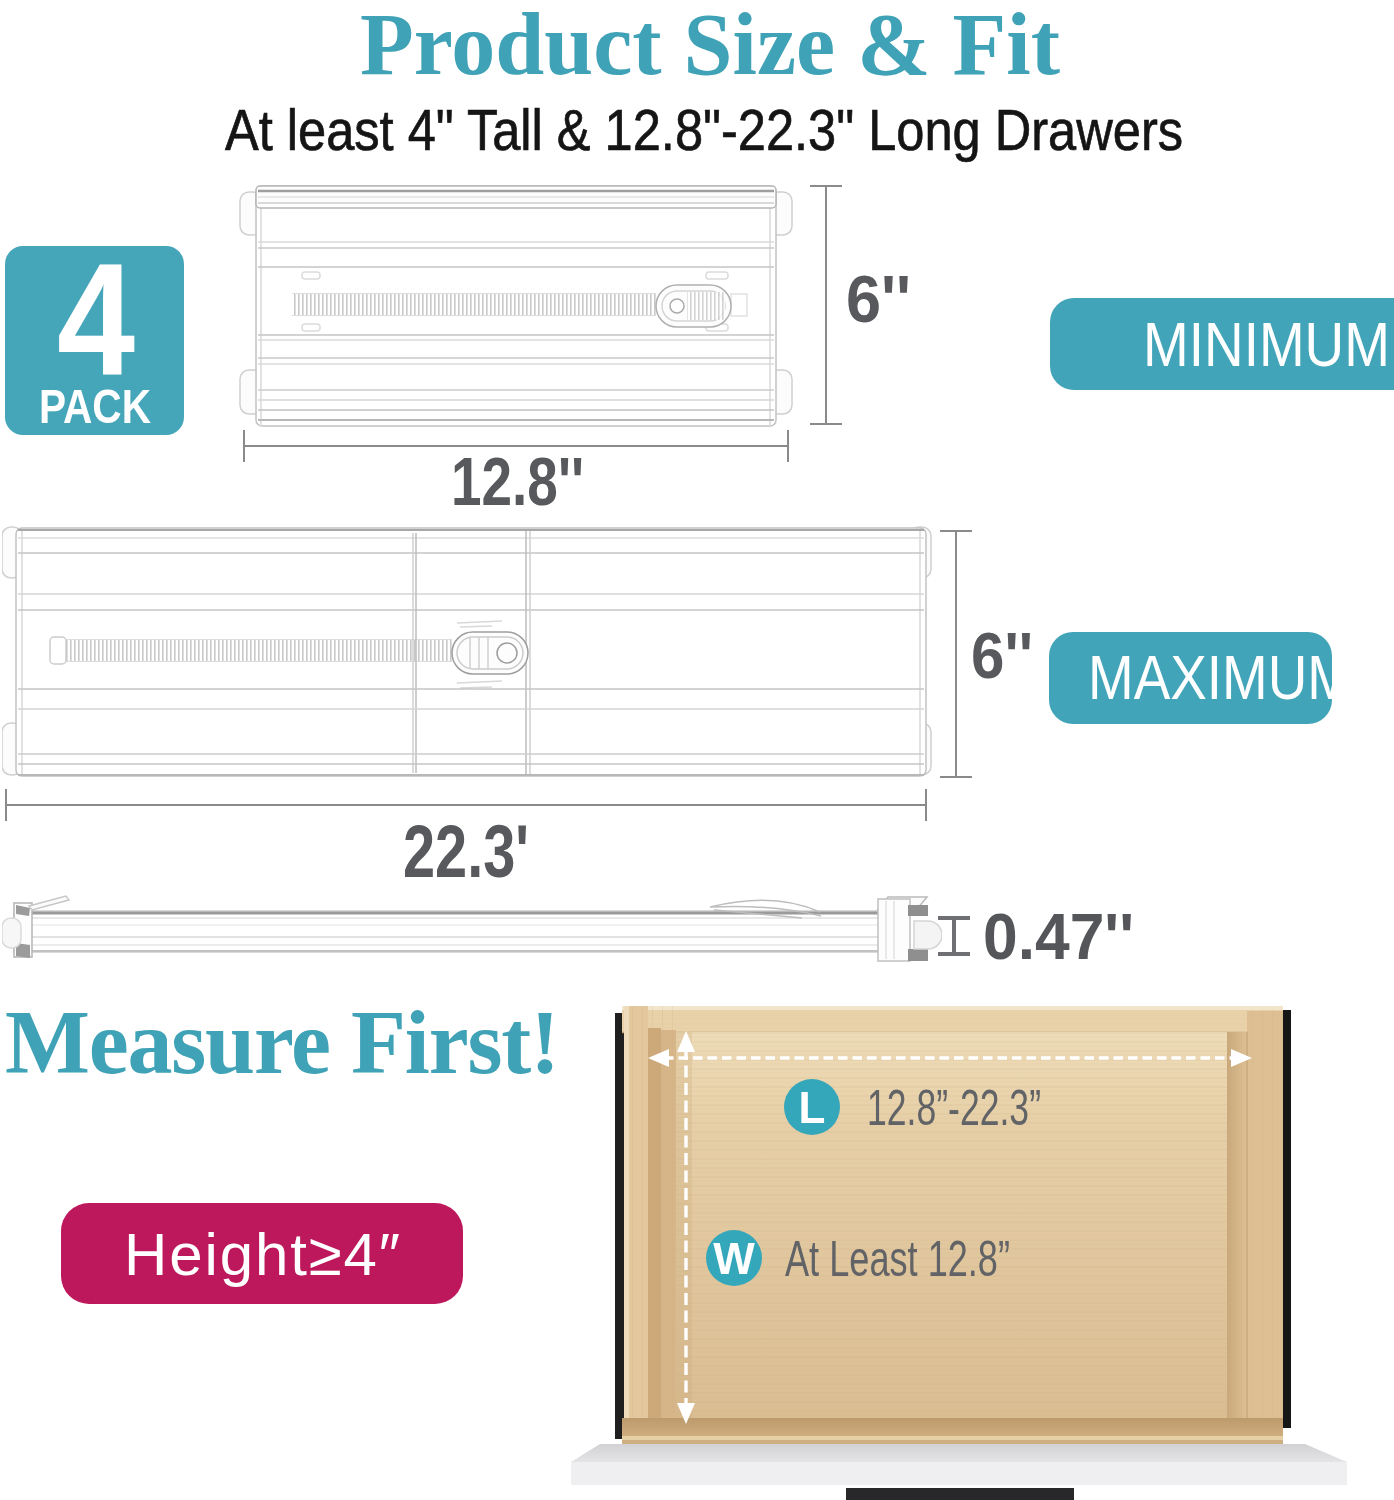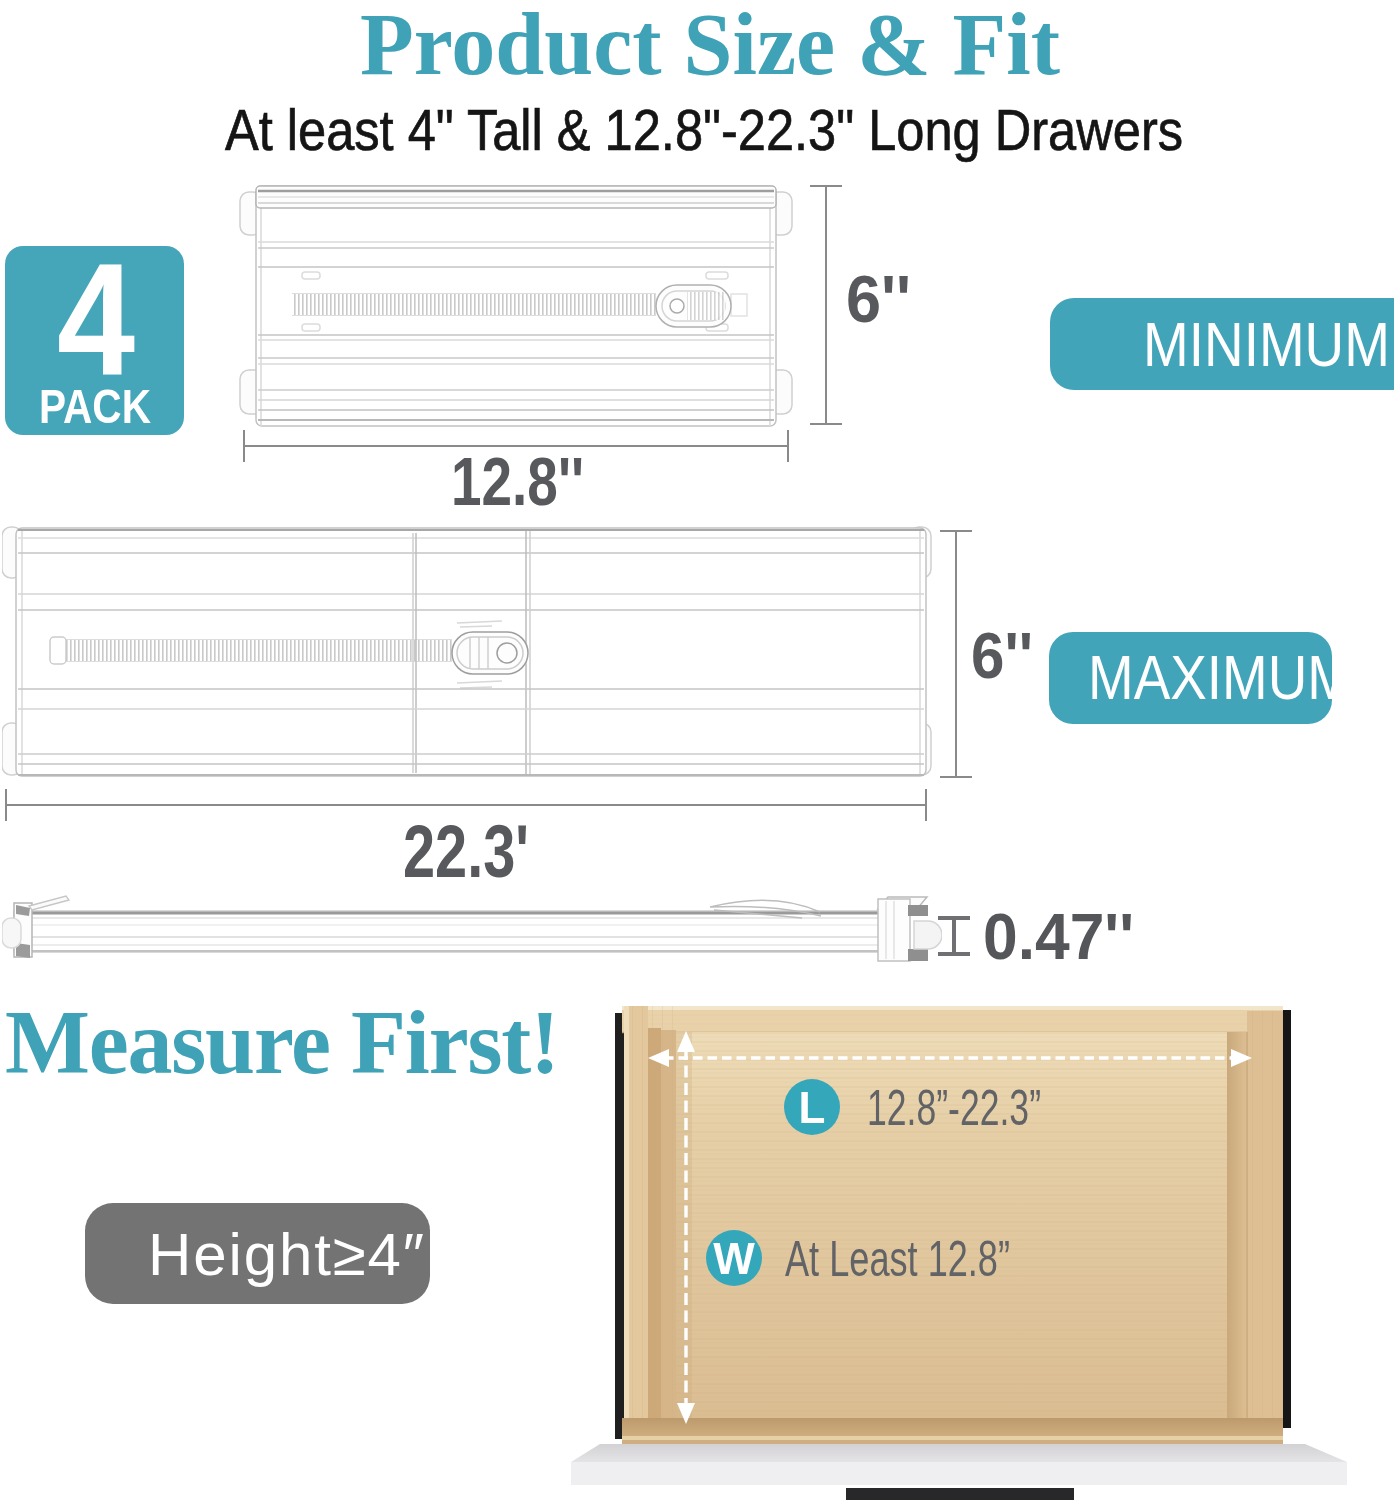--- a/index.html
+++ b/index.html
@@ -229,21 +229,21 @@
 </svg>
 
 <svg class="abs" style="left:980px;top:905px;" width="170" height="70" viewBox="0 0 170 70">
   <text x="3" y="54" font-family="Liberation Sans, sans-serif" font-weight="bold" font-size="64" fill="#55565a" textLength="151" lengthAdjust="spacingAndGlyphs">0.47''</text>
 </svg>
 
 <svg class="abs" style="left:0;top:995px;" width="600" height="95" viewBox="0 0 600 95">
   <text x="5" y="78" font-family="Liberation Serif, serif" font-weight="bold" font-size="90" fill="#3fa2b6" textLength="555" lengthAdjust="spacing">Measure First!</text>
 </svg>
 
-<div class="abs" style="left:85px;top:1203px;width:345px;height:101px;background:#737373;border-radius:28px;">
+<div class="abs" style="left:61px;top:1203px;width:402px;height:101px;background:#be185d;border-radius:28px;">
 <svg width="402" height="101" viewBox="0 0 402 101">
   <text x="63" y="72" font-family="Liberation Sans, sans-serif" font-size="60" fill="#ffffff" textLength="276" lengthAdjust="spacing">Height≥4″</text>
 </svg>
 </div>
 
 <svg class="abs" style="left:560px;top:1004px;" width="834" height="496" viewBox="0 0 834 496">
   <defs>
     <linearGradient id="floorg" x1="0" y1="0" x2="0" y2="1">
       <stop offset="0" stop-color="#eedcb8"></stop>
       <stop offset="0.25" stop-color="#e6cfa7"></stop>

